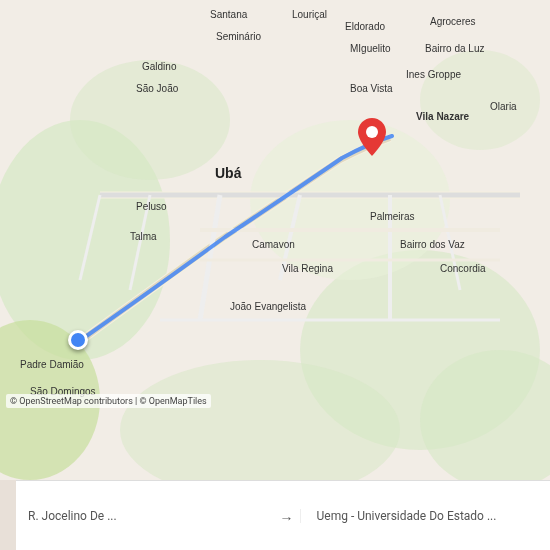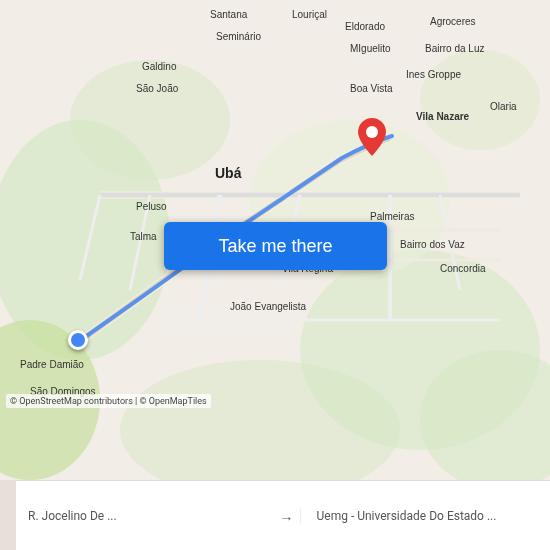--- a/index.html
+++ b/index.html
@@ -253,21 +253,20 @@
 
   <div class="origin-marker"></div>
 
   <div class="dest-marker">
     <svg viewBox="0 0 28 38" xmlns="http://www.w3.org/2000/svg">
       <path d="M14 0C6.27 0 0 6.27 0 14c0 9.33 14 24 14 24S28 23.33 28 14C28 6.27 21.73 0 14 0z" fill="#e53935"></path>
       <circle cx="14" cy="14" r="6" fill="white"></circle>
     </svg>
   </div>
 
-  <button id="take-me-there-btn">Take me there</button>
 
   <div class="osm-attr">© OpenStreetMap contributors | © OpenMapTiles</div>
 </div>
 
 <div id="bottom-bar">
   <div class="bottom-left">
     <span class="location-label">R. Jocelino De ...</span>
   </div>
   <span class="arrow-icon">→</span>
   <div class="bottom-right">

